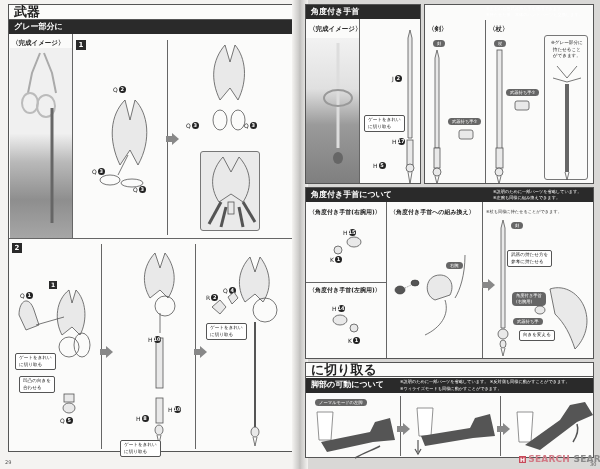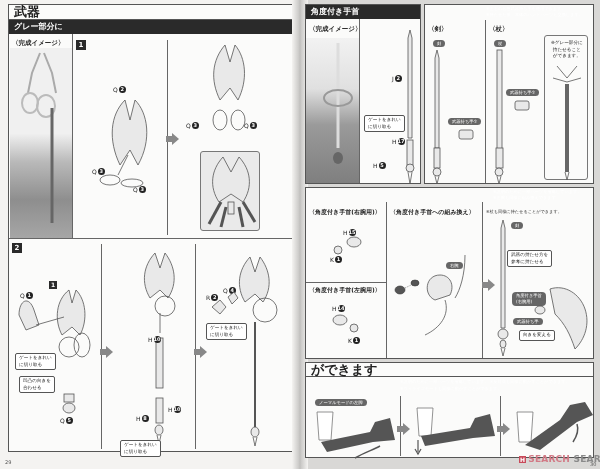--- a/index.html
+++ b/index.html
@@ -262,20 +262,23 @@
 持たせること
 ができます。</div>
     <svg width="44" height="120" style="left:0; top:22px;">
       <path class="illus-stroke" d="M12 8 L22 20 L32 8 M8 20 L22 24 L36 20"></path>
       <rect x="20" y="26" width="4" height="88" fill="#666"></rect>
       <path d="M20 114 L22 122 L24 114" class="illus-stroke"></path>
     </svg>
   </div>
 
   <div class="frame" style="left:5px; top:187px; width:289px; height:172px;"></div>
+  <div class="bar-dark" style="left:6px; top:188px; width:287px; height:14px;">
+    <span>角度付き手首について</span>
+  </div>
   <div class="note" style="left:193px; top:189px;">※説明のために一部パーツを省略しています。</div>
   <div class="note" style="left:193px; top:195px;">※左腕も同様に組み換えできます。</div>
 
   <div class="label" style="left:9px; top:208px; font-size:6px;">〈角度付き手首(右腕用)〉</div>
   <div class="label" style="left:90px; top:208px; font-size:6px;">〈角度付き手首への組み換え〉</div>
   <div class="note" style="left:186px; top:209px; color:#333;">※杖も同様に持たせることができます。</div>
   <div class="vline" style="left:86px; top:202px; height:156px;"></div>
   <div class="vline" style="left:182px; top:202px; height:156px;"></div>
   <div class="hline" style="left:6px; top:282px; width:80px;"></div>
 
@@ -330,21 +333,24 @@
   <div class="pill" style="left:212px; top:292px; white-space:pre; line-height:6px; padding:1px 4px;">角度付き手首
 (右腕用)</div>
   <div class="pill" style="left:213px; top:318px;">武器持ち手</div>
   <div class="callout" style="left:219px; top:330px;">向きを変える</div>
   <svg width="50" height="70" style="left:240px; top:284px;">
     <path class="illus-fill" d="M10 5 C25 0 40 10 45 25 C50 40 45 55 35 65 C30 50 25 40 15 30 Z"></path>
     <ellipse cx="0" cy="26" rx="5" ry="4" class="illus-fill"></ellipse>
   </svg>
 
   <div class="frame" style="left:5px; top:362px; width:289px; height:96px;"></div>
-  <div class="bar-light" style="left:6px; top:363px; width:287px; height:14px;">ができます</div>
+  <div class="bar-light" style="left:6px; top:363px; width:287px; height:14px;">に切り取る</div>
+  <div class="bar-dark" style="left:6px; top:378px; width:287px; height:15px;">
+    <span>脚部の可動について</span>
+  </div>
   <div class="note" style="left:100px; top:379px;">※説明のために一部パーツを省略しています。 ※反対側も同様に動かすことができます。</div>
   <div class="note" style="left:100px; top:386px;">※ウィライズモードも同様に動かすことができます。</div>
 
   <div class="pill" style="left:15px; top:399px;">ノーマルモードの左脚</div>
   <div class="vline" style="left:100px; top:396px; height:60px;"></div>
   <div class="vline" style="left:200px; top:396px; height:60px;"></div>
 
   <svg width="85" height="50" style="left:15px; top:410px;">
     <path d="M2 2 L18 2 L16 30 L4 30 Z" fill="#fff" stroke="#777" stroke-width="0.8"></path>
     <path d="M6 32 L55 22 L60 12 L75 8 L80 30 L58 32 L12 42 Z" fill="#555"></path>

